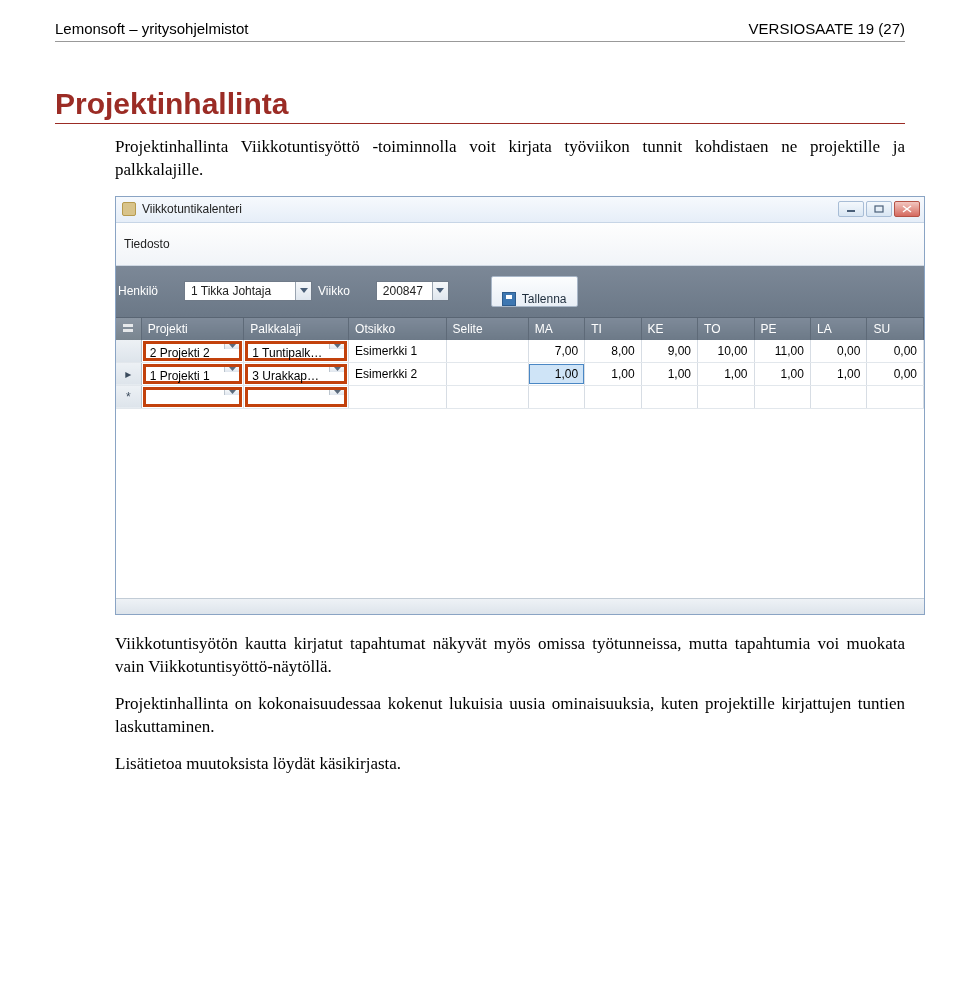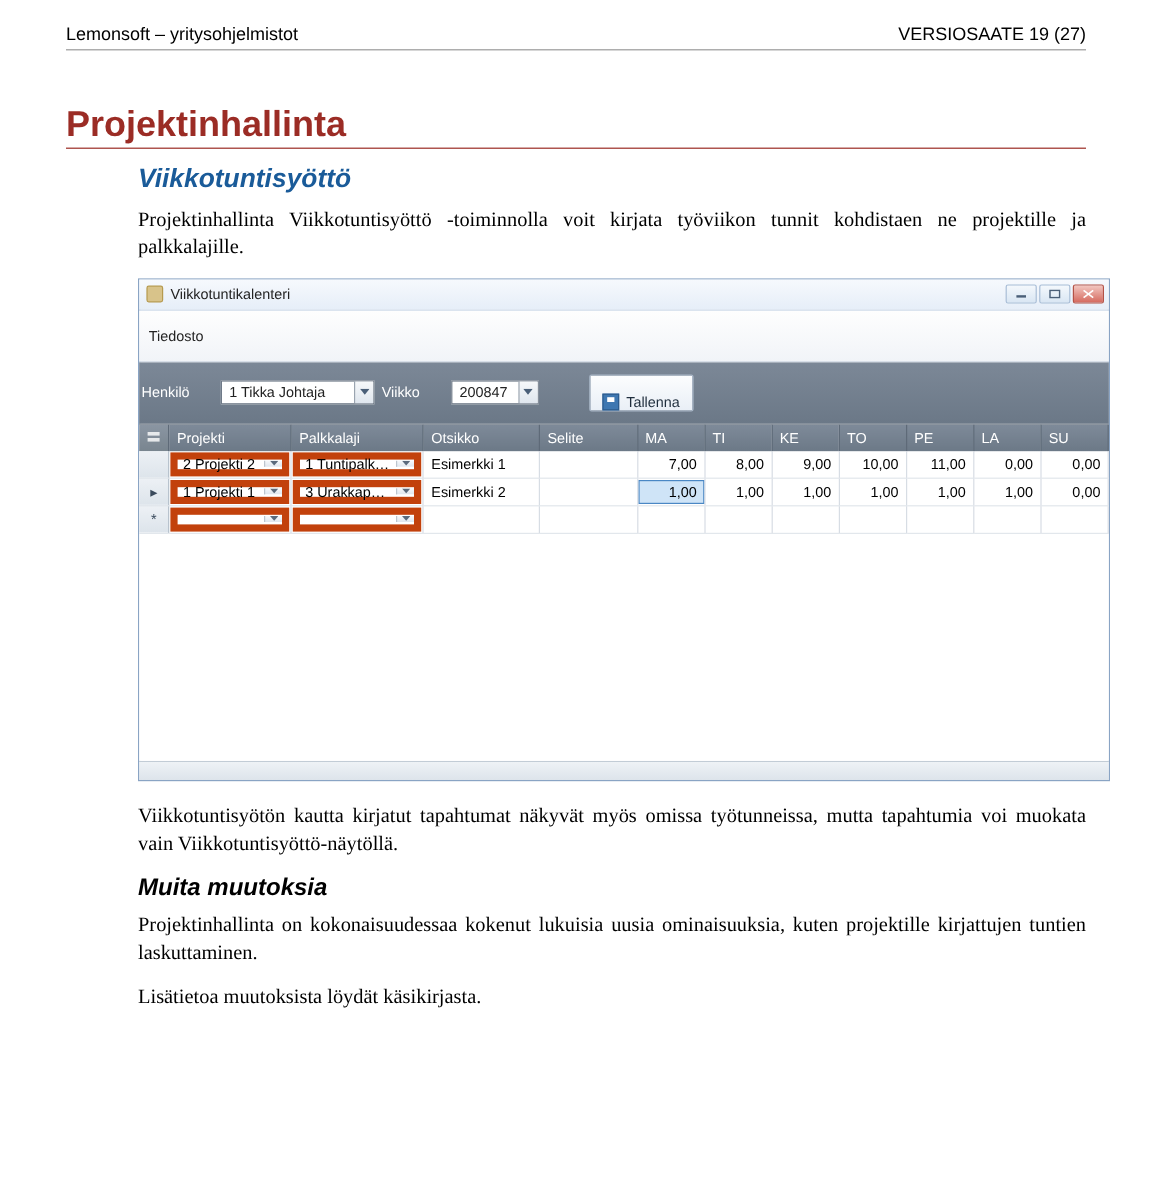--- a/index.html
+++ b/index.html
@@ -191,23 +191,23 @@
     vertical-align: middle;
   }
   .grid tbody td.rowhead {
     width:20px;
     background: linear-gradient(#edf1f5,#dde4eb);
     border-right:1px solid #b8c3ce;
     text-align:center;
     color:#3a4a5c;
   }
   .cell-combo {
-    display:flex; align-items:center; height:20px;
+    display:flex; align-items:flex-start; height:20px;
     margin:1px;
-    border:6px solid #c2410c;
+    border:3px solid #c2410c;
     background:#fff;
   }
   .cell-combo .cval { flex:1; padding:2px 4px; white-space:nowrap; overflow:hidden; }
   .cell-combo .carrow {
     width:15px; border-left:1px solid #bcc5ce;
     background: linear-gradient(#f6f8fa,#dfe6ee);
     display:flex; align-items:center; justify-content:center;
   }
   .cell-text {
     padding:3px 6px;
@@ -238,21 +238,20 @@
   <div class="doc-header">
     <span>Lemonsoft – yritysohjelmistot</span>
     <span>VERSIOSAATE 19 (27)</span>
   </div>
   <hr class="hr-top">
 
   <h1 class="h1">Projektinhallinta</h1>
   <hr class="h1-underline">
 
   <div class="indented">
-    <h2 class="h2">Viikkotuntisyöttö</h2>
     <p class="body-text">Projektinhallinta Viikkotuntisyöttö -toiminnolla voit kirjata työviikon tunnit kohdistaen ne projektille ja palkkalajille.</p>
   </div>
 
   <div class="app-window">
     <div class="titlebar">
       <div class="title-icon"></div>
       <div class="titlebar-text">Viikkotuntikalenteri</div>
       <div class="win-buttons">
         <div class="win-btn">
           <svg width="10" height="8">
@@ -474,18 +473,17 @@
             <td></td>
           </tr>
         </tbody>
       </table>
     </div>
     <div class="statusbar"></div>
   </div>
 
   <div class="indented">
     <p class="body-text">Viikkotuntisyötön kautta kirjatut tapahtumat näkyvät myös omissa työtunneissa, mutta tapahtumia voi muokata vain Viikkotuntisyöttö-näytöllä.</p>
-    <h3 class="h3">Muita muutoksia</h3>
     <p class="body-text">Projektinhallinta on kokonaisuudessaa kokenut lukuisia uusia ominaisuuksia, kuten projektille kirjattujen tuntien laskuttaminen.</p>
     <p class="body-text">Lisätietoa muutoksista löydät käsikirjasta.</p>
   </div>
 
 </div>
 
 </body></html>

